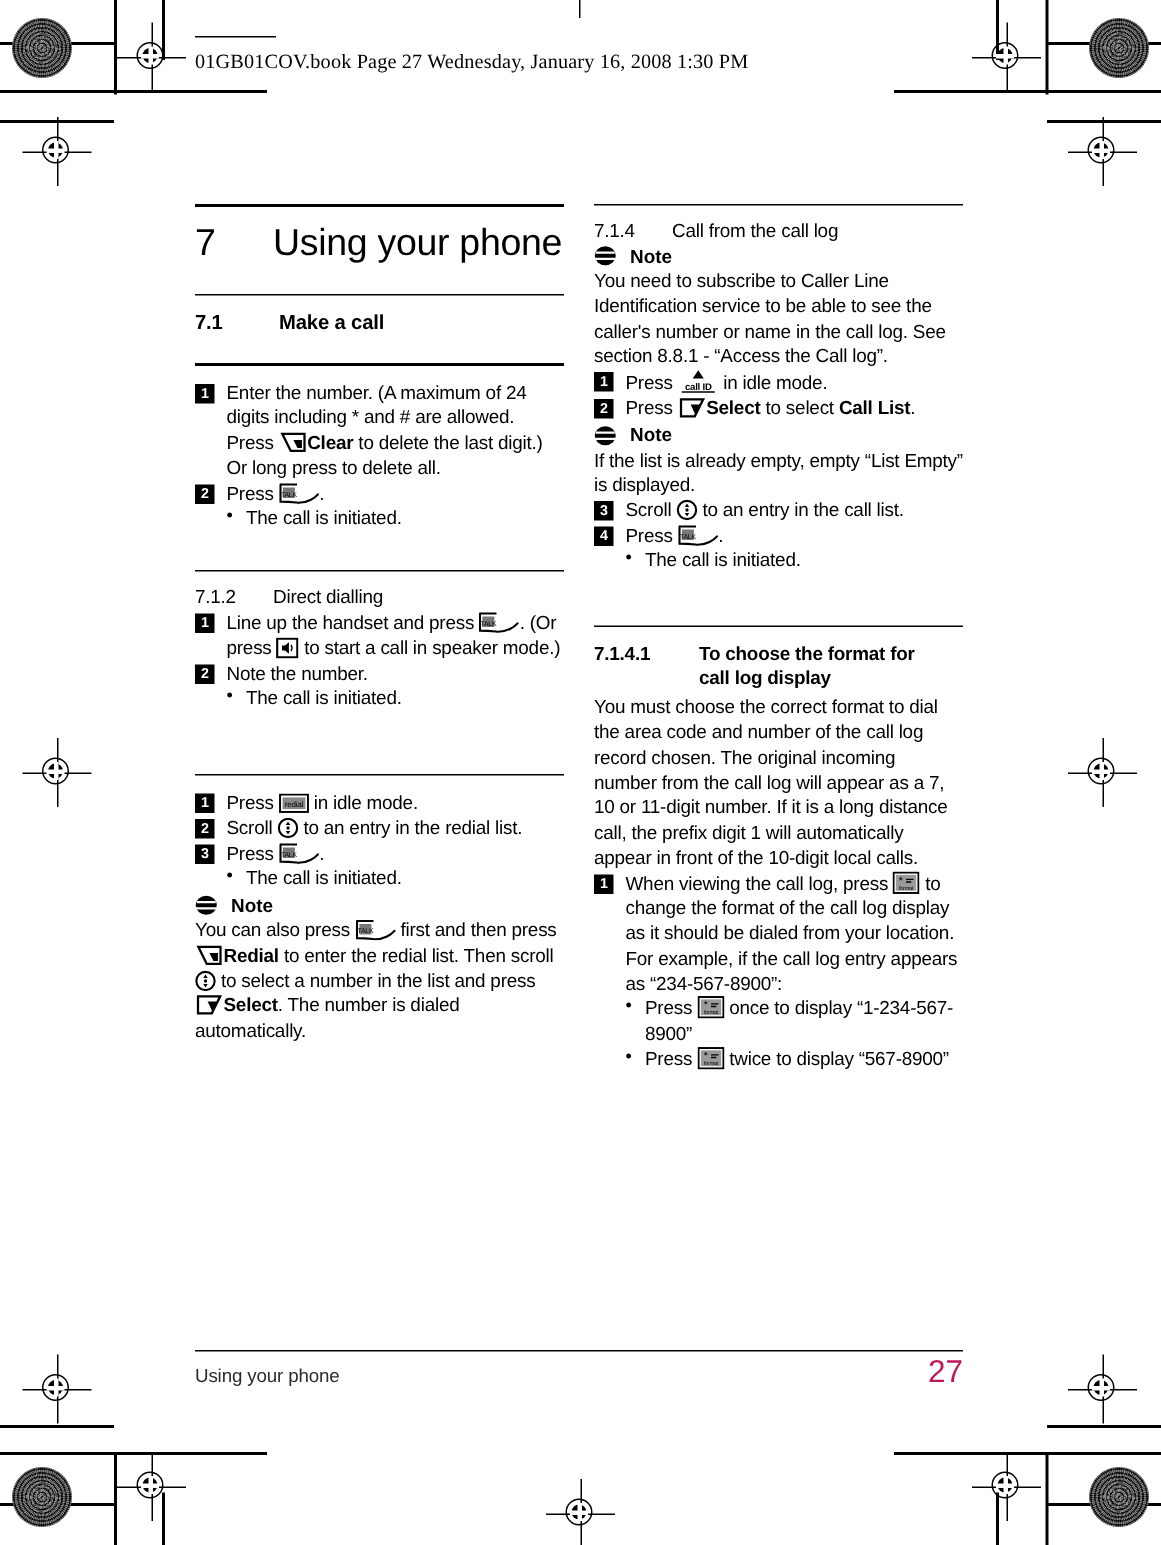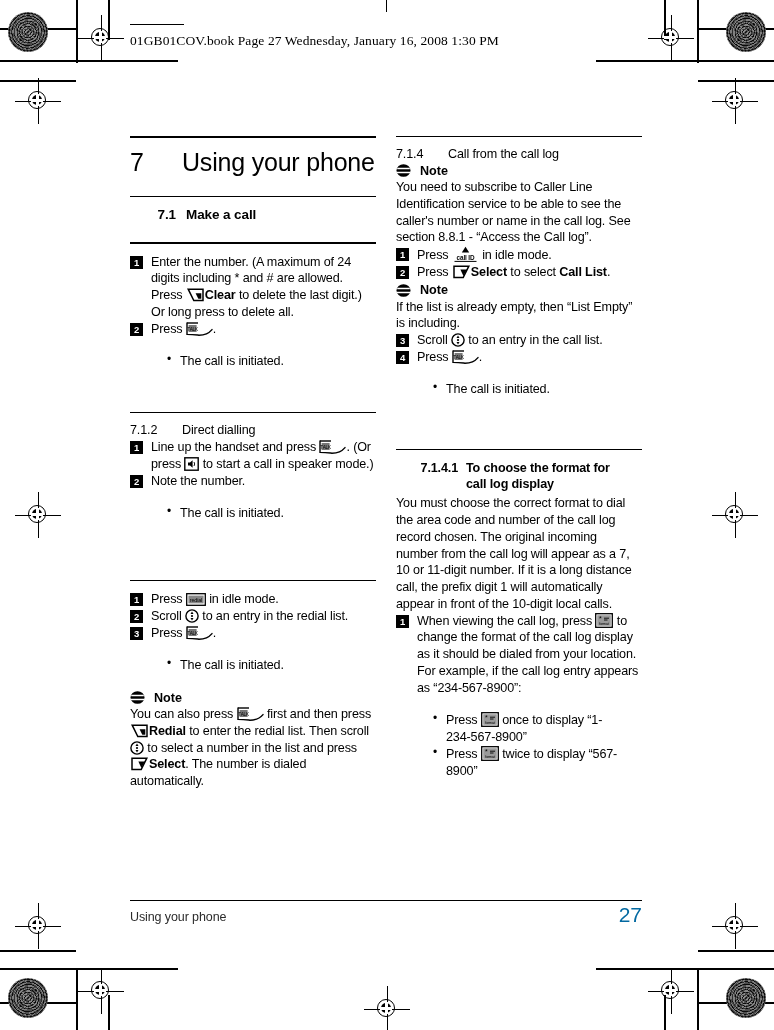--- a/index.html
+++ b/index.html
@@ -114,42 +114,42 @@
   h1.chapter .num { width: 30px; flex: none; }
 
   h2.sec {
     font-size: 13.5px;
     font-weight: bold;
     margin: 4px 0 20px 0;
     display: flex;
     gap: 10px;
     letter-spacing: -.1px;
   }
-  h2.sec .num { width: 46px; flex: none; text-align: right; }
+  h2.sec .num { width: 46px; flex: none; }
 
   h3.subsec {
     font-size: 12.6px;
     font-weight: normal;
     margin: 3px 0 2px 0;
     display: flex;
     gap: 8px;
     letter-spacing: -.15px;
   }
   h3.subsec .num { width: 44px; flex: none; }
 
   h4.subsubsec {
     font-size: 12.6px;
     font-weight: bold;
     margin: 3px 0 3px 0;
     display: flex;
     gap: 8px;
     letter-spacing: -.15px;
     line-height: 1.28;
   }
-  h4.subsubsec .num { width: 62px; flex: none; text-align: right; }
+  h4.subsubsec .num { width: 62px; flex: none; }
   h4.subsubsec .txt { flex: 1; }
 
   p.body {
     font-size: 12.6px;
     line-height: 1.33;
     margin: 0 0 0 0;
     letter-spacing: -.15px;
   }
 
   ol.steps { list-style: none; margin: 0; padding: 0; }
@@ -170,21 +170,21 @@
     font-weight: bold;
     line-height: 13px;
     text-align: center;
     margin-top: 2px;
     font-family: "Liberation Sans", sans-serif;
   }
   .steptext { flex: 1; }
 
   ul.bullets {
     list-style: none;
-    margin: 16px;
+    margin: 0;
     padding: 0 0 0 21px;
   }
   ul.bullets > li {
     font-size: 12.6px;
     line-height: 1.33;
     letter-spacing: -.15px;
     position: relative;
     padding-left: 13px;
   }
   ul.bullets > li::before {
@@ -246,21 +246,21 @@
     font-size: 12.5px;
     font-weight: 300;
     color: #2b2b2b;
     letter-spacing: -.1px;
   }
   .footer-page {
     position: absolute;
     right: 132px; top: 903px;
     font-size: 21px;
     font-weight: 300;
-    color: #0369a1;
+    color: #be185d;
   }
 
   b, strong { font-weight: bold; }
 </style>
 </head>
 <body>
 
 <div class="marks">
 
   <div class="crop-line" style="left:0;top:60px;width:178px;height:1.5px;"></div>
@@ -540,21 +540,21 @@
       </li>
     </ol>
 
     <div class="note-head">
       <span class="icon-note"><svg viewBox="0 0 15 15" width="15" height="15">
             <ellipse cx="7.5" cy="7.5" rx="7" ry="6.3" fill="#000"></ellipse>
             <path d="M1.2 5.4 L13.8 5.4 M0.6 9.6 L14.4 9.6" stroke="#fff" stroke-width="1.5"></path>
           </svg></span>
       <span>Note</span>
     </div>
-    <p class="body">If the list is already empty, then “List Empty” is including.</p>
+    <p class="body">If the list is already empty, empty “List Empty” is displayed.</p>
 
     <ol class="steps">
       <li>
         <span class="stepnum">3</span>
         <span class="steptext"><span>Scroll </span><span class="key key-scroll"><svg viewBox="0 0 14 14" width="14" height="14">
                 <circle cx="7" cy="7" r="6.1" fill="none" stroke="#000" stroke-width="1.4"></circle>
                 <path d="M7 2.6 L5.5 5 L8.5 5 Z" fill="#000"></path>
                 <path d="M7 11.4 L5.5 9 L8.5 9 Z" fill="#000"></path>
                 <circle cx="7" cy="7" r="1.1" fill="#000"></circle>
               </svg></span><span> to an entry in the call list.</span></span>

